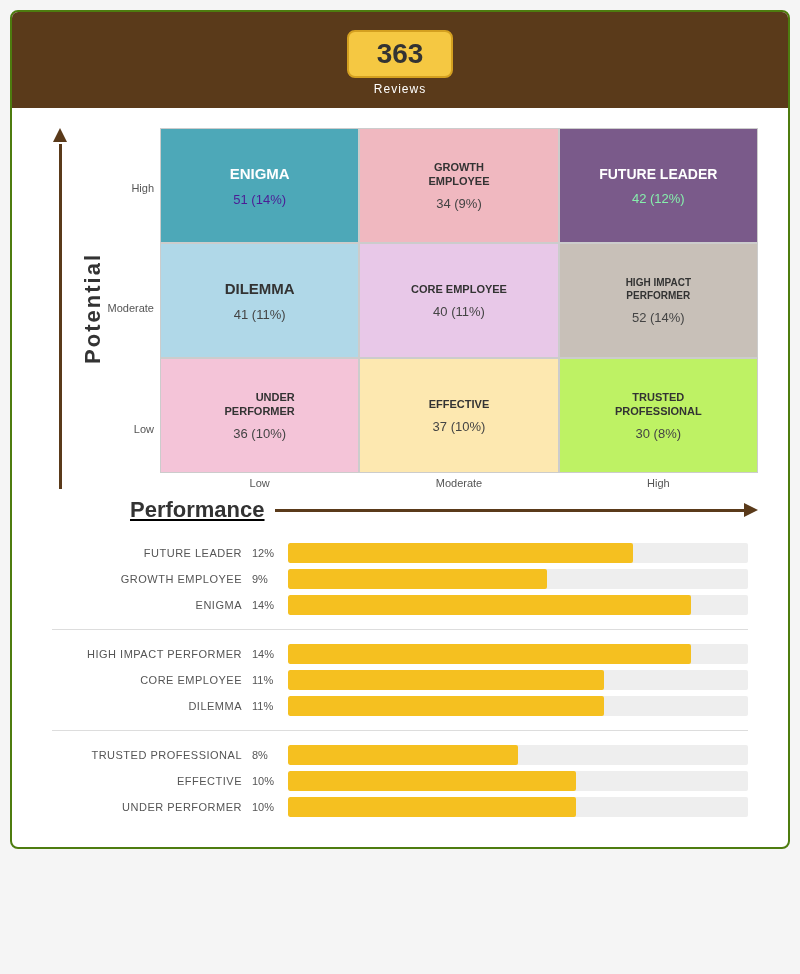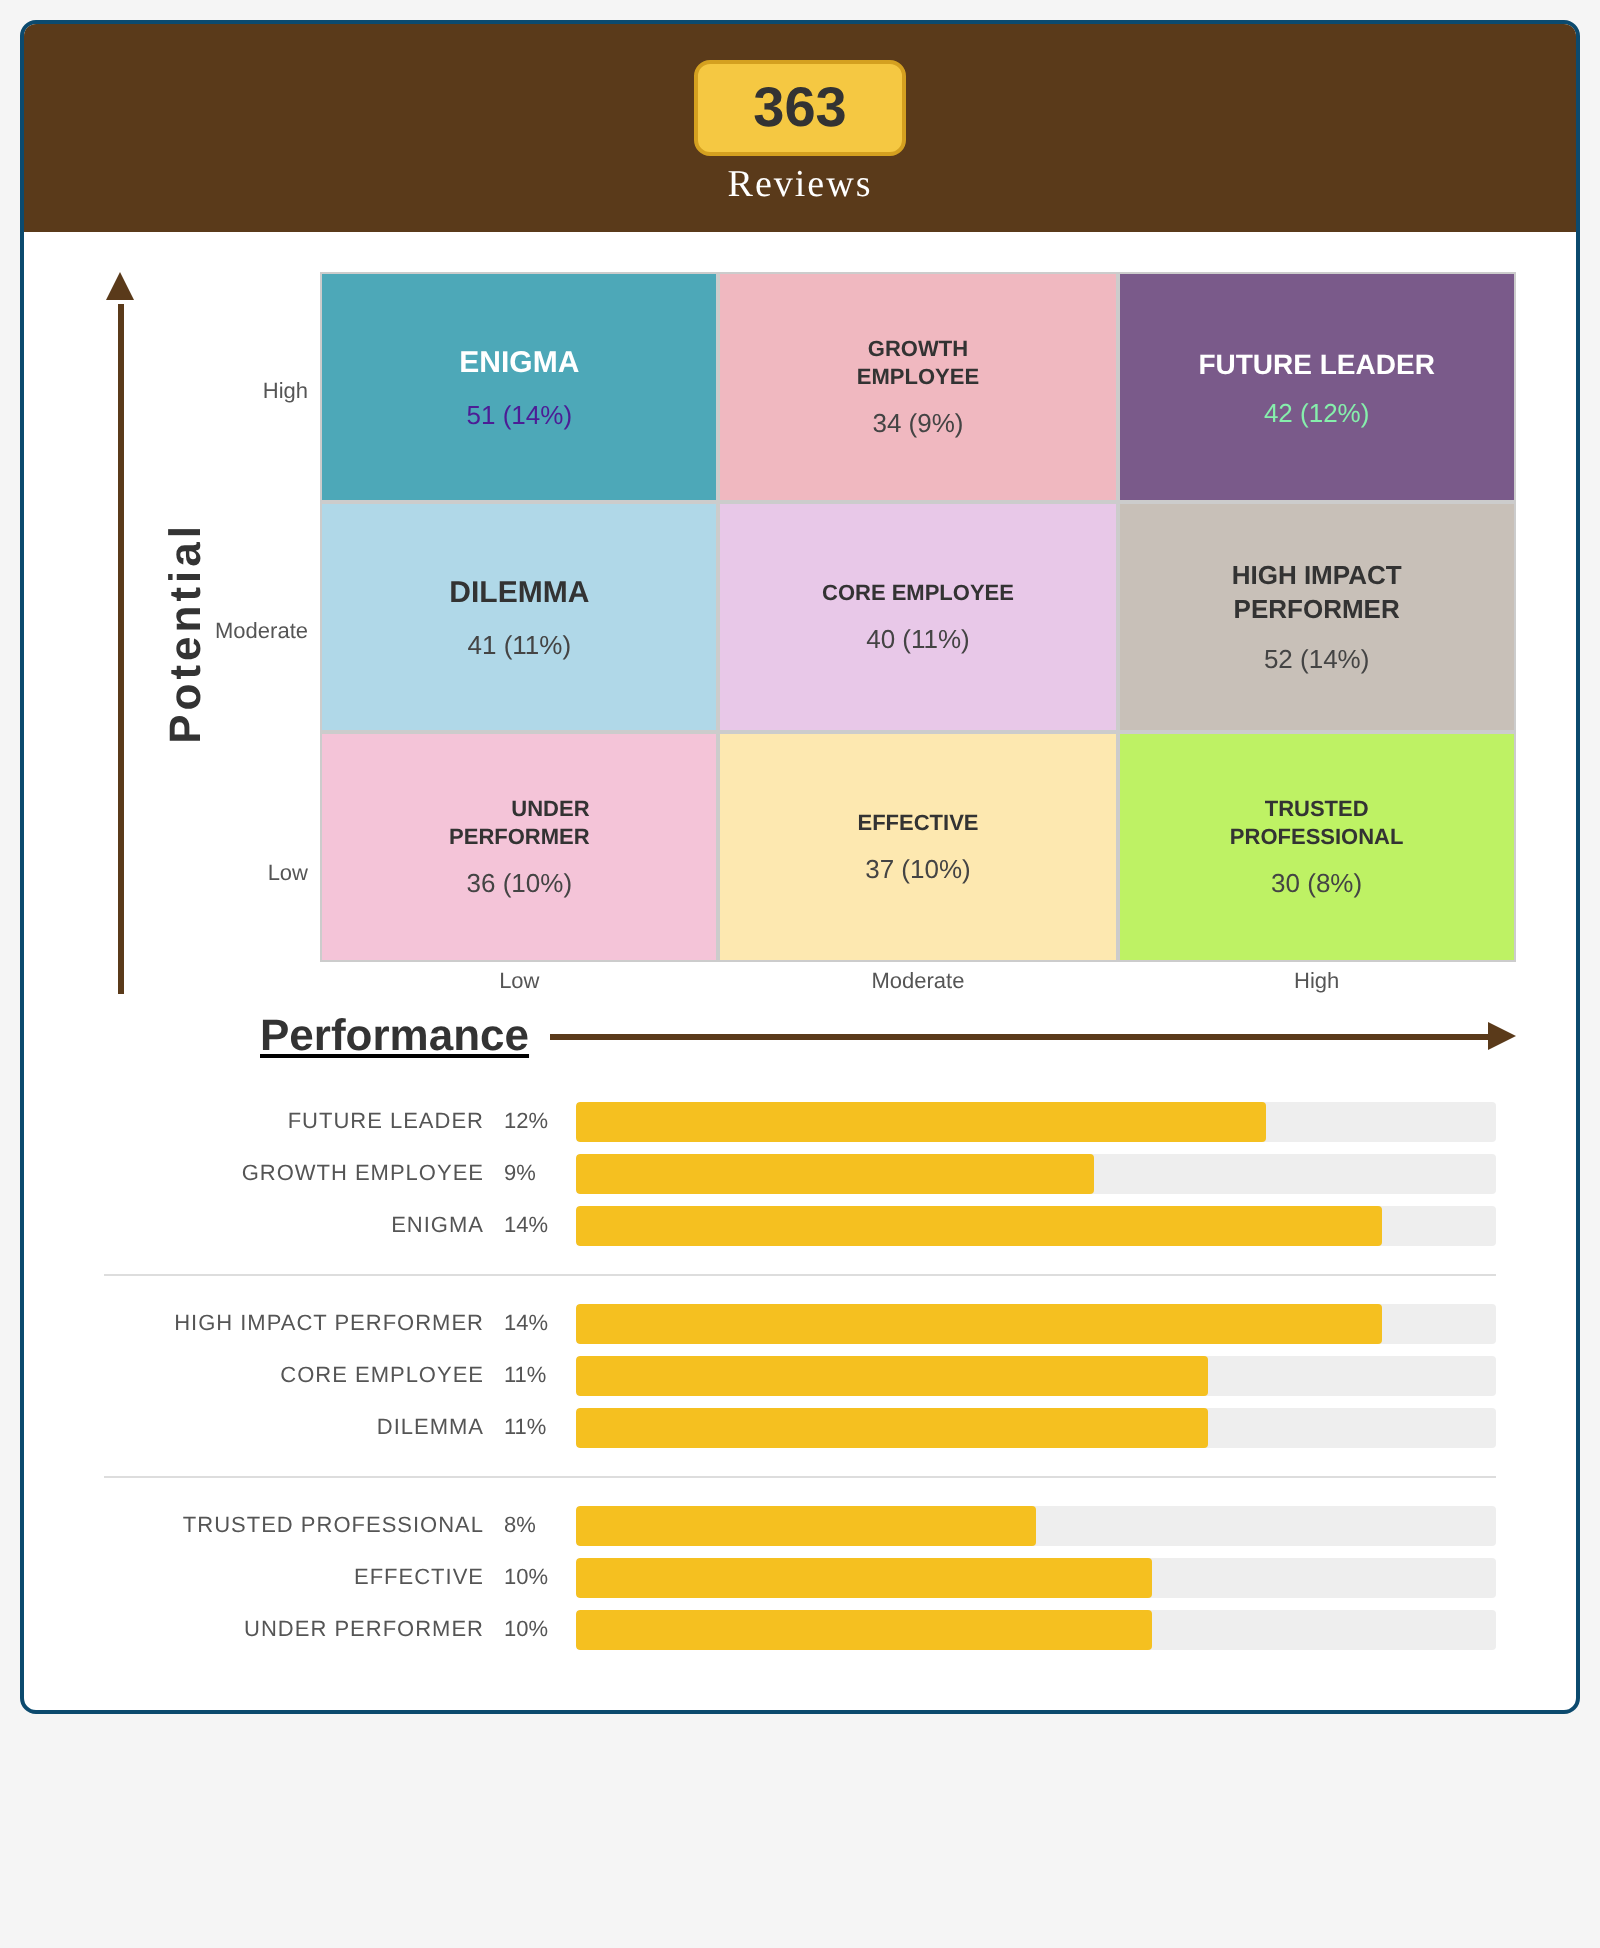--- a/index.html
+++ b/index.html
@@ -7,21 +7,21 @@
       background: #f5f5f5;
       display: flex;
       justify-content: center;
       align-items: flex-start;
       min-height: 974px;
       font-family: Arial, sans-serif;
     }
     .main-container {
       width: 780px;
       margin: 10px auto;
-      border: 2px solid #0c4a6e;
+      border: 2px solid #4d7c0f;
       border-radius: 8px;
       background: #fff;
       overflow: hidden;
     }
     
     .header {
       background: #5a3a1a;
       text-align: center;
       padding: 18px 0 12px 0;
     }
@@ -31,23 +31,22 @@
       border: 2px solid #d4a020;
       border-radius: 8px;
       padding: 6px 28px;
       font-size: 28px;
       font-weight: bold;
       color: #333;
       margin-bottom: 4px;
     }
     .reviews-label {
       color: #fff;
-      font-size: 19px;
+      font-size: 12px;
       letter-spacing: 1px;
-      font-family: Liberation Serif, serif;
     }
 
     
     .matrix-section {
       padding: 20px 30px 0 30px;
     }
     .matrix-wrapper {
       display: flex;
       flex-direction: row;
       align-items: stretch;
@@ -143,21 +142,21 @@
     .cell-enigma .cell-title { color: #fff; font-size: 15px; }
     .cell-enigma .cell-count { color: #4c1d95; }
     .cell-growth { background: #f0b8c0; }
     .cell-future-leader { background: #7a5a8a; }
     .cell-future-leader .cell-title { color: #fff; font-size: 14px; }
     .cell-future-leader .cell-count { color: #86efac; }
     .cell-dilemma { background: #b0d8e8; }
     .cell-dilemma .cell-title { color: #333; font-size: 15px; }
     .cell-core { background: #e8c8e8; }
     .cell-hip { background: #c8c0b8; }
-    .cell-hip .cell-title { color: #333; font-size: 13px; }
+    .cell-hip .cell-title { color: #333; font-size: 10px; }
     .cell-underperformer { background: #f4c4d8; text-align: right; }
     .cell-effective { background: #fde8b0; }
     .cell-trusted { background: #bef264; }
 
     
     .x-axis-row {
       display: flex;
       flex-direction: row;
       margin-top: 4px;
     }

